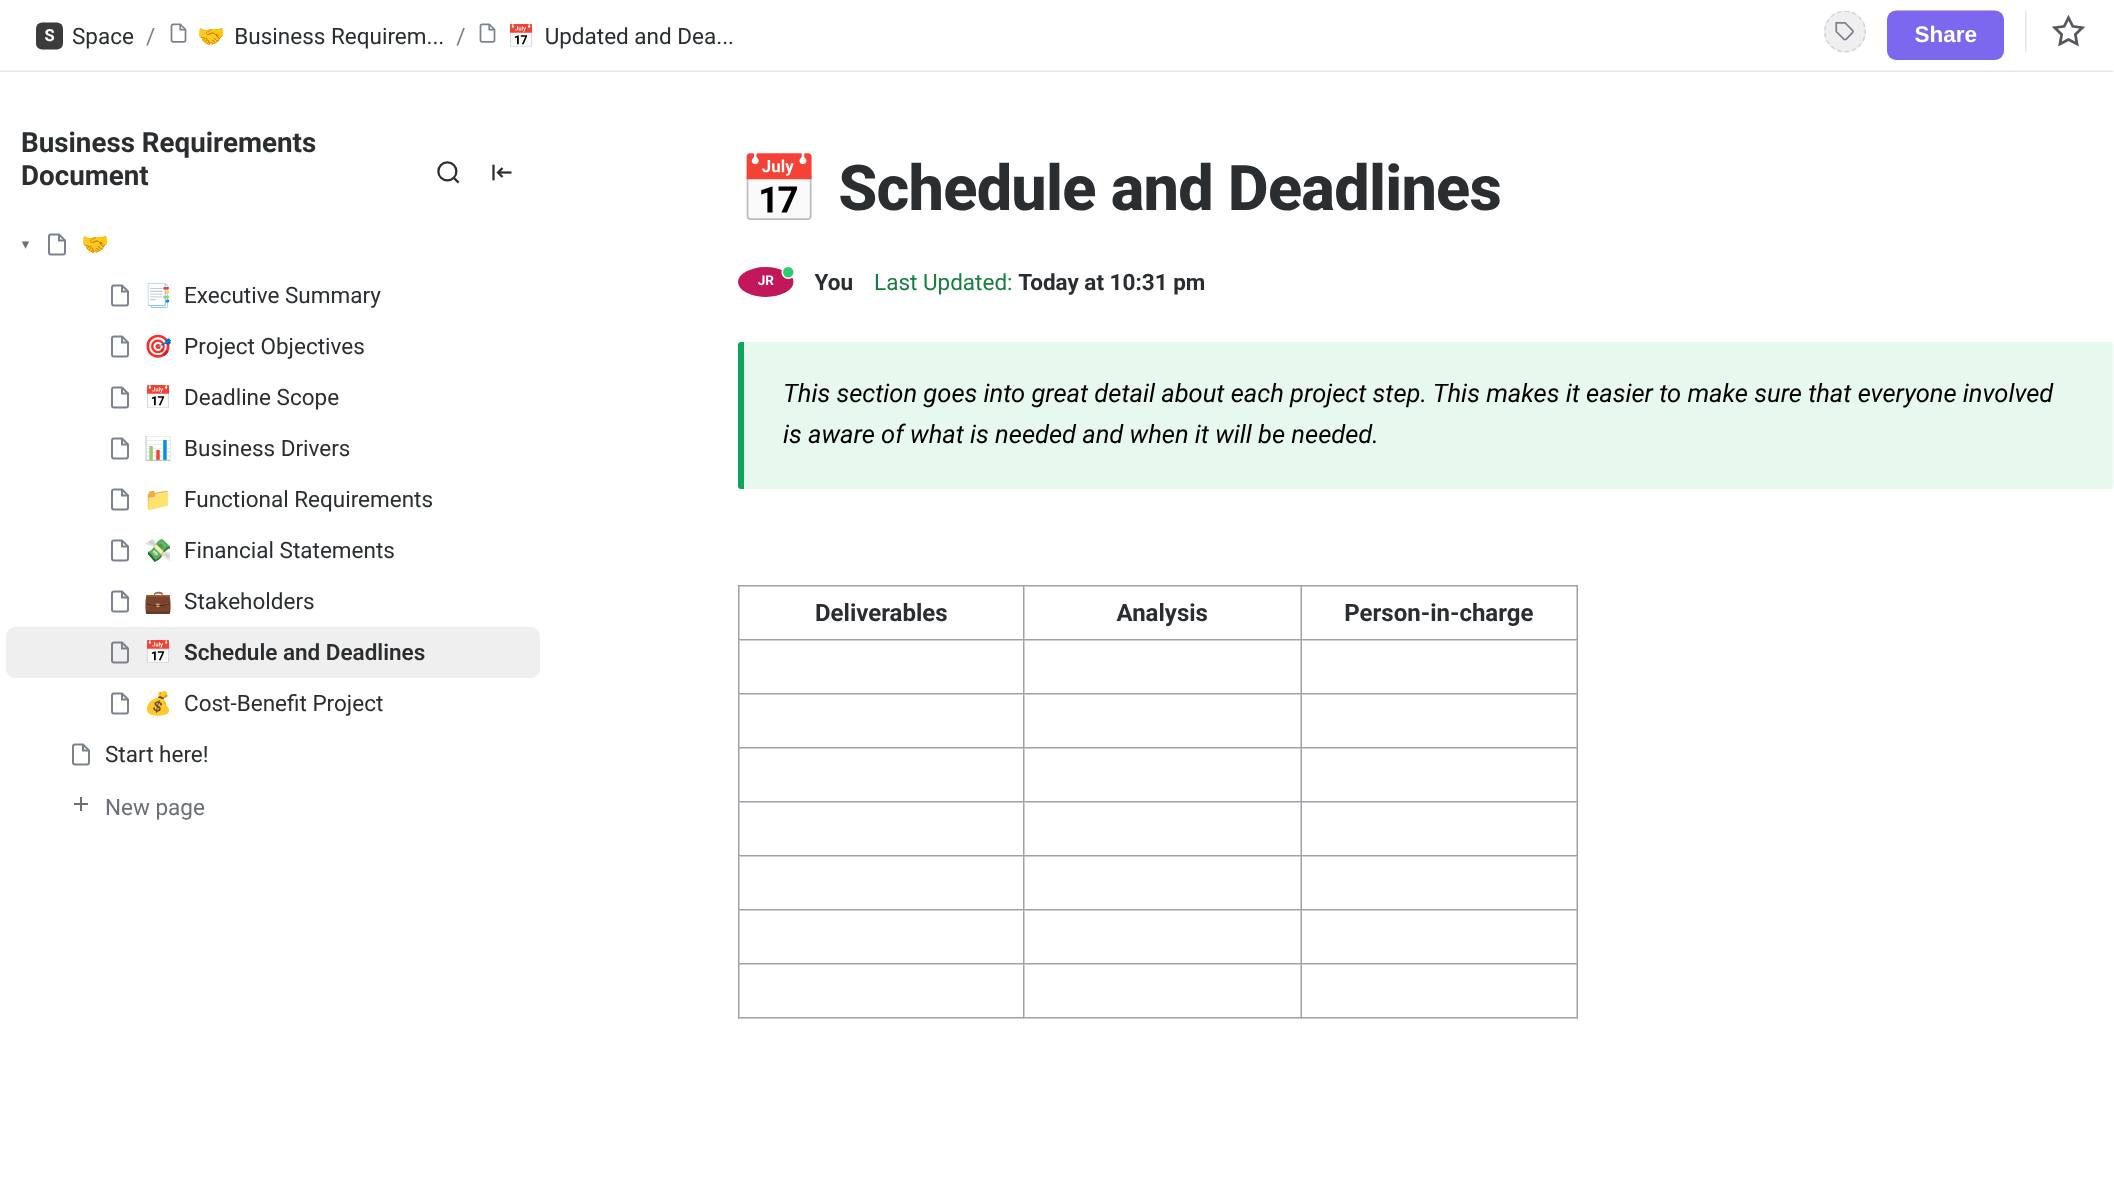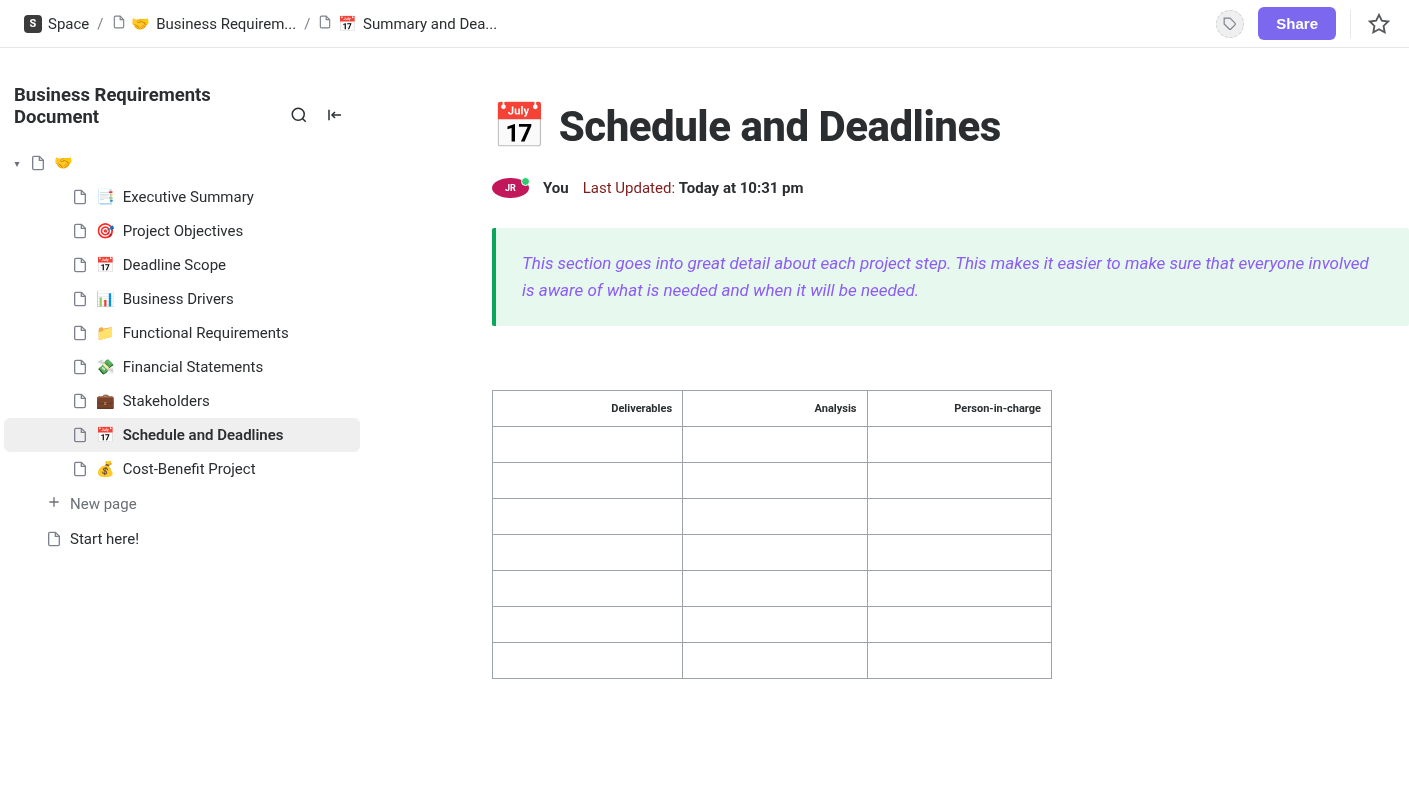--- a/index.html
+++ b/index.html
@@ -27,21 +27,21 @@
     flex: 1;
   }
   .bc-icon-box {
     width: 18px; height: 18px; border-radius: 4px;
     background: #3b3b3b; color: #fff;
     font-size: 11px; line-height: 18px; text-align: center; font-weight: 700;
   }
   .bc-sep { color: #7c828d; }
   .bc-item { display:flex; align-items:center; gap:6px; cursor:pointer; }
   .doc-glyph { color:#7c828d; font-size:14px; }
-  .topbar-right { display:flex; align-items:center; gap:14px; }
+  .topbar-right { display:flex; gap:14px; }
   .tag-circle {
     width:28px; height:28px; border:1px dashed #cfd1d6; border-radius:50%;
     display:flex; align-items:center; justify-content:center;
     color:#7c828d;
   }
   .tag-circle svg { width:14px; height:14px; }
   .share-btn {
     background:#7b68ee; color:#fff; border:none;
     border-radius:6px; padding:8px 18px;
     font-size:15px; font-weight:600; cursor:pointer;
@@ -89,41 +89,41 @@
     width:37px;height:20px;border-radius:50%;background:#c2185b;color:#fff;
     font-size:9px;font-weight:700;display:flex;align-items:center;justify-content:center;
     position:relative;
   }
   .avatar::after {
     content:""; position:absolute; top:-1px; right:-1px;
     width:7px;height:7px;border-radius:50%;
     background:#2ecc71;border:1.5px solid #fff;
   }
   .meta-you { font-weight:700; }
-  .meta-updated-label { color:#7f1d1d; }
+  .meta-updated-label { color:#15803d; }
   .callout {
     border-left:4px solid #0aa65b;
     background:#e7f8ef;
     padding:22px 26px;
-    font-size:17px; color:#8b5cf6; font-style:italic;
+    font-size:17px; color:#000000; font-style:italic;
     line-height:1.6;
     margin:0 -40px 0 0;
     border-radius:2px;
   }
   .table-wrap { margin-top:64px; }
   table.sched {
     border-collapse:collapse; width:560px;
     border:1px solid #9da2a9;
   }
   table.sched th, table.sched td {
     border:1px solid #9da2a9;
     padding:6px 10px;
     height:36px;
-    text-align:right;
-    font-size:11px;
+    text-align:center;
+    font-size:16px;
   }
   table.sched th {
     font-weight:700;
     background:#ffffff;
   }
   table.sched th:nth-child(1){width:34%;}
   table.sched th:nth-child(2){width:33%;}
   table.sched th:nth-child(3){width:33%;}
 </style>
 </head>
@@ -148,21 +148,21 @@
     </span>
     <span class="bc-sep">/</span>
     <span class="bc-item">
       <span class="doc-glyph">
         <svg viewBox="0 0 24 24" width="14" height="14" fill="none" stroke="currentColor" stroke-width="2">
             <path d="M14 2H6a2 2 0 0 0-2 2v16a2 2 0 0 0 2 2h12a2 2 0 0 0 2-2V8z"></path>
             <polyline points="14 2 14 8 20 8"></polyline>
           </svg>
       </span>
       <span class="emoji">📅</span>
-      <span>Summary and Dea...</span>
+      <span>Updated and Dea...</span>
     </span>
   </div>
   <div class="topbar-right">
     <button class="tag-circle">
       <svg viewBox="0 0 24 24" fill="none" stroke="currentColor" stroke-width="2">
           <path d="M20.59 13.41l-7.17 7.17a2 2 0 0 1-2.83 0L2 12V2h10l8.59 8.59a2 2 0 0 1 0 2.82z"></path>
           <line x1="7" y1="7" x2="7.01" y2="7"></line>
         </svg>
     </button>
     <button class="share-btn">Share</button>
@@ -303,40 +303,40 @@
               <svg viewBox="0 0 24 24" fill="none" stroke="currentColor" stroke-width="2">
                 <path d="M14 2H6a2 2 0 0 0-2 2v16a2 2 0 0 0 2 2h12a2 2 0 0 0 2-2V8z"></path>
                 <polyline points="14 2 14 8 20 8"></polyline>
               </svg>
             </span>
             <span class="emoji">💰</span>
             <span class="tree-label">Cost-Benefit Project</span>
           </div>
         </div>
 
+      <div class="tree-row">
+        <span class="tree-spacer-1"></span>
+        <span class="tree-doc">
+          <svg viewBox="0 0 24 24" fill="none" stroke="currentColor" stroke-width="2">
+              <path d="M14 2H6a2 2 0 0 0-2 2v16a2 2 0 0 0 2 2h12a2 2 0 0 0 2-2V8z"></path>
+              <polyline points="14 2 14 8 20 8"></polyline>
+            </svg>
+        </span>
+        <span class="tree-label">Start here!</span>
+      </div>
+
       <div class="tree-row new-page">
         <span class="tree-spacer-1"></span>
         <span style="width:16px;text-align:center;">
           <svg viewBox="0 0 24 24" width="16" height="16" fill="none" stroke="currentColor" stroke-width="2">
               <line x1="12" y1="5" x2="12" y2="19"></line>
               <line x1="5" y1="12" x2="19" y2="12"></line>
             </svg>
         </span>
         <span class="tree-label">New page</span>
-      </div>
-
-      <div class="tree-row">
-        <span class="tree-spacer-1"></span>
-        <span class="tree-doc">
-          <svg viewBox="0 0 24 24" fill="none" stroke="currentColor" stroke-width="2">
-              <path d="M14 2H6a2 2 0 0 0-2 2v16a2 2 0 0 0 2 2h12a2 2 0 0 0 2-2V8z"></path>
-              <polyline points="14 2 14 8 20 8"></polyline>
-            </svg>
-        </span>
-        <span class="tree-label">Start here!</span>
       </div>
     </div>
   </aside>
 
   <main class="main">
     <div class="content">
       <div class="page-title-row">
         <span class="page-emoji">📅</span>
         <h1 class="page-title">Schedule and Deadlines</h1>
       </div>

